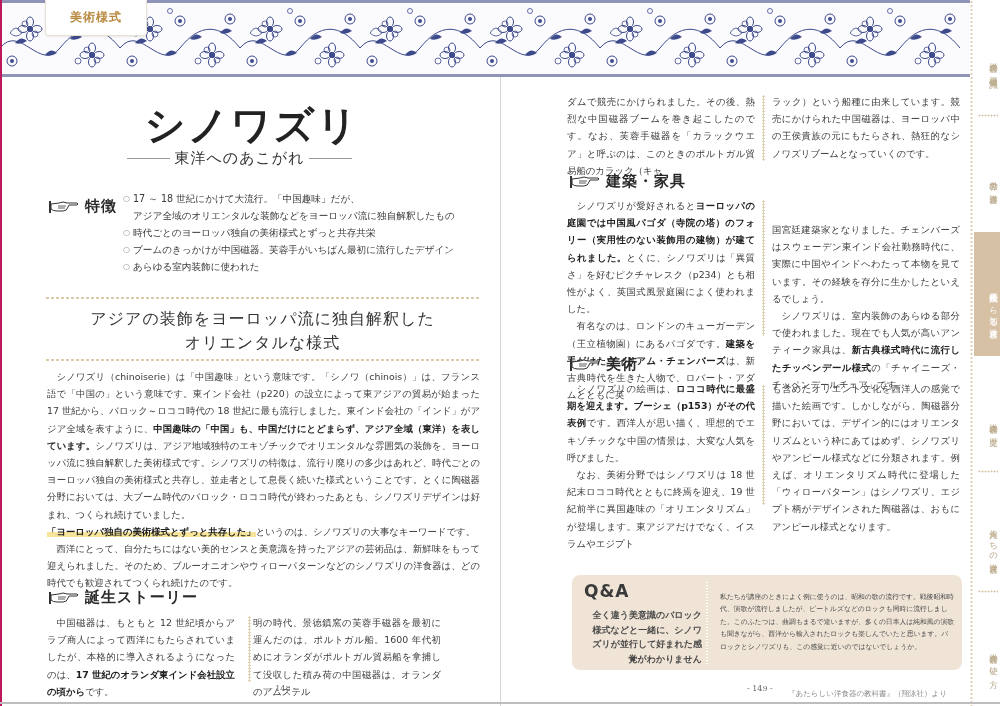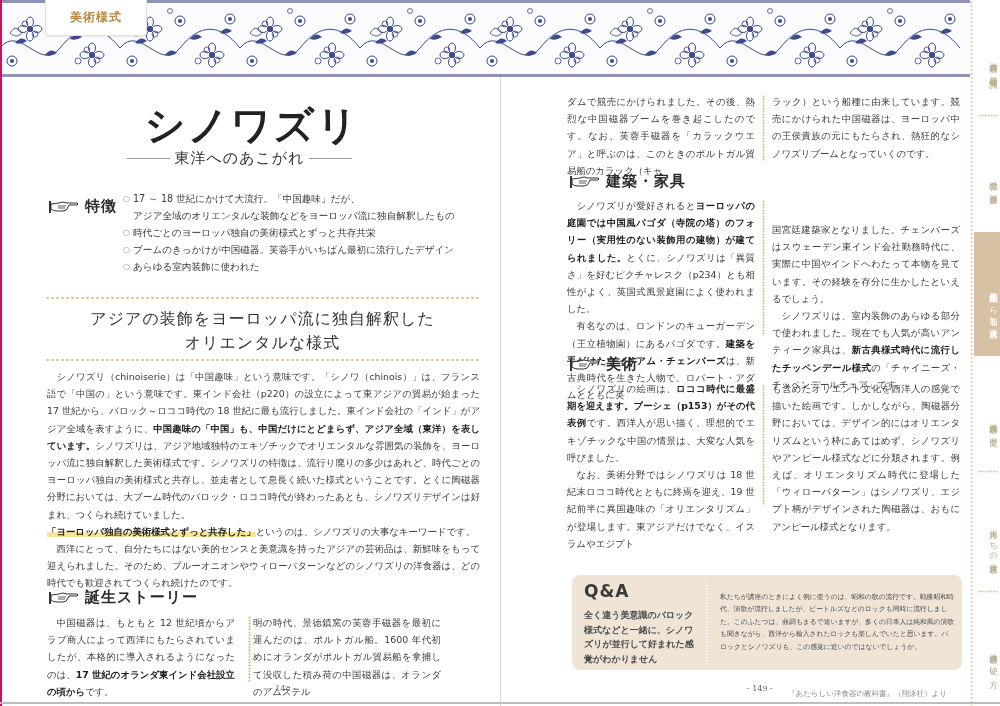--- a/index.html
+++ b/index.html
@@ -53,21 +53,21 @@
   .col-sep { position: absolute; width: 3px;
     background-image: radial-gradient(circle, #e0d3b3 1px, transparent 1.2px); background-size: 3px 3px; }
 
   .page-num { position: absolute; font-family: "DejaVu Serif", serif; font-size: 8px; color: #666; }
 
   
   .qa { position: absolute; left: 572px; top: 575px; width: 390px; height: 95px; background: #efe4d6; border-radius: 8px; }
   .qa-divider { position: absolute; left: 134px; top: 6px; width: 2px; height: 84px;
     background-image: radial-gradient(circle, #ffffff 0.9px, transparent 1.1px); background-size: 2px 3px; }
   .qa-title { position: absolute; left: 12px; top: 6px; font-size: 17px; font-weight: bold; color: #3a3a3a; letter-spacing: 1px; }
-  .qa-question { position: absolute; left: 12px; top: 33px; width: 118px; font-size: 9px; line-height: 14.5px; font-weight: bold; color: #4a4a4a; }
+  .qa-question { position: absolute; left: 12px; top: 33px; width: 118px; font-size: 9px; line-height: 14.5px; font-weight: bold; color: #4a4a4a; text-align: right; }
   .qa-answer { position: absolute; left: 148px; top: 16px; width: 235px; font-size: 6.8px; line-height: 12.4px; color: #4a4a4a; }
 
   .credit { position: absolute; left: 788px; top: 689px; font-size: 7.5px; color: #8a8a8a; }
 
   
   .tab-index { position: absolute; left: 970px; top: 0; width: 30px; height: 706px; background: #fff; }
   .tab-index .edge { position: absolute; left: 0; top: 0; width: 3px; height: 706px;
     background-image: radial-gradient(circle, #dccdae 1px, transparent 1.2px); background-size: 3px 4px; }
   .tab-item { position: absolute; left: 4px; width: 26px; display: flex; align-items: flex-start; justify-content: center; padding-top: 22px;
     writing-mode: vertical-rl; font-size: 8.5px; color: #b9a98a; letter-spacing: 1px; }

